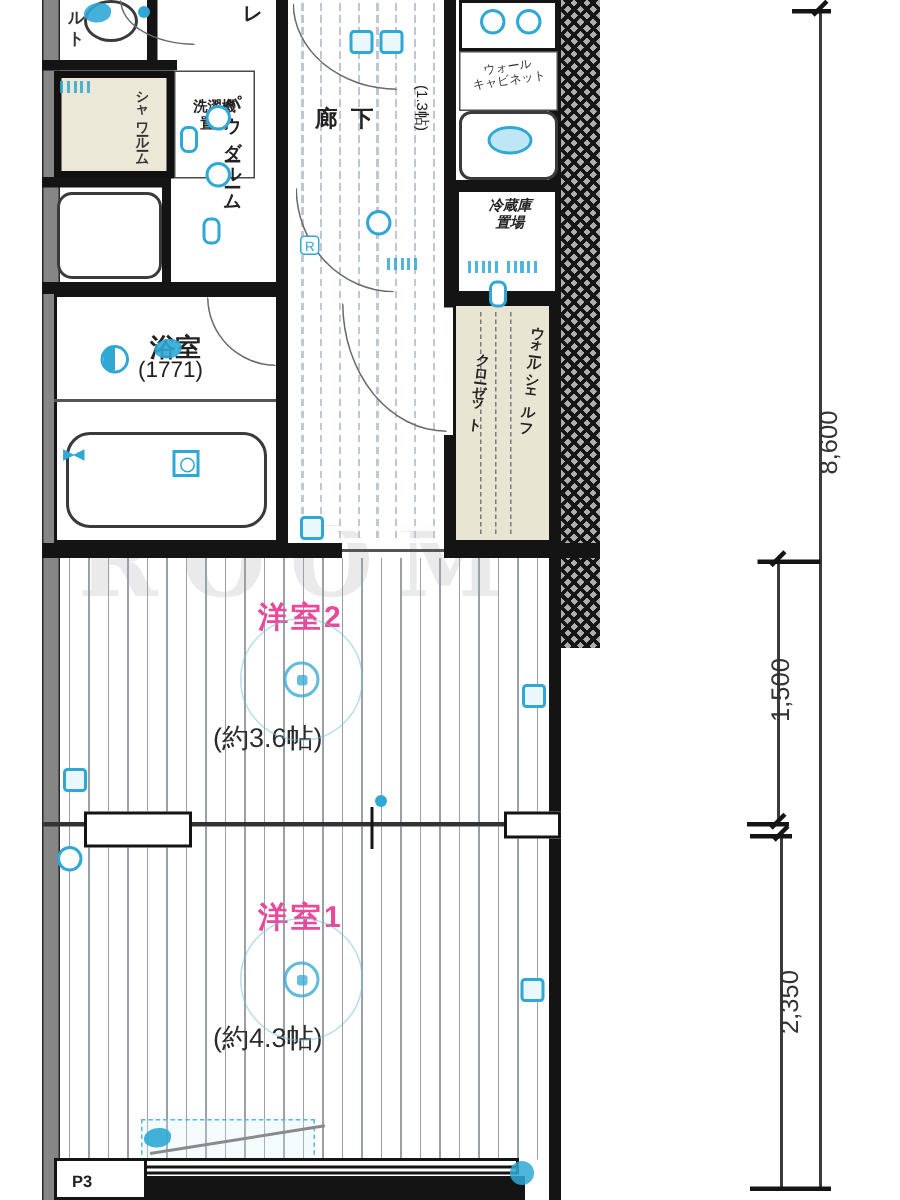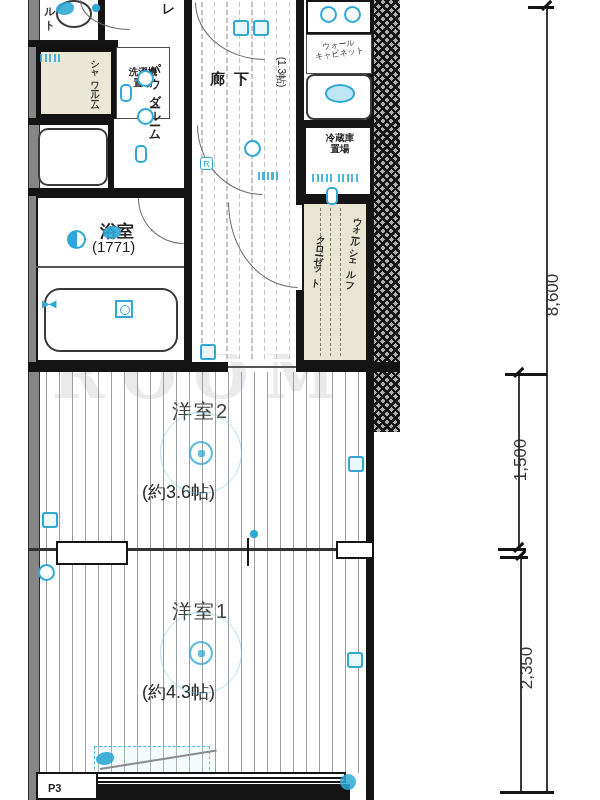--- a/index.html
+++ b/index.html
@@ -24,21 +24,21 @@
   .thickbox{position:absolute;border:5px solid #111;background:#ece8d8;box-sizing:border-box;}
   .lightbox{position:absolute;border:1.5px solid #4a4a4a;background:#fff;box-sizing:border-box;}
   .roundbox{position:absolute;border:2px solid #3a3a3a;border-radius:16px;background:#fff;box-sizing:border-box;}
   
   .arc{position:absolute;border:1.5px solid #6a6a6a;box-sizing:border-box;
        border-top-color:transparent;border-right-color:transparent;border-bottom-left-radius:100%;}
   
   .lbl{position:absolute;color:#222;white-space:nowrap;}
   .b{font-weight:bold;}
   .vert{writing-mode:vertical-rl;text-orientation:upright;}
-  .room-title{font-size:20px;letter-spacing:2px;color:#404040;}
+  .room-title{font-size:20px;letter-spacing:2px;color:#ec4899;font-weight:bold;}
   .room-size{font-size:18px;color:#2b2b2b;}
   .small2{font-size:9.5px;line-height:11px;font-weight:bold;text-align:center;}
   .dimtxt{font-size:17px;color:#333;width:110px;text-align:center;}
   .cyan{color:#2fa8d5;}
   #watermark{position:absolute;left:52px;top:338px;font-family:"DejaVu Serif",serif;
      font-size:64px;letter-spacing:16px;color:#9a9a9a;opacity:.20;font-weight:bold;}
   
   .dimline{position:absolute;background:#3a3a3a;}
   .tick{position:absolute;background:#141414;}
   .slash{position:absolute;width:13px;height:2.5px;background:#141414;transform:rotate(-45deg);}
@@ -124,21 +124,21 @@
   <div class="roombox" style="left:306px;top:0;width:66px;height:34px;"></div>
   <div class="lightbox beige" style="left:306px;top:34px;width:66px;height:40px;"></div>
   <div class="lbl" style="left:308px;top:40px;width:62px;font-size:8px;line-height:9px;text-align:center;transform:rotate(-8deg);color:#333;">
     <span>ウォール</span><br>
     <span>キャビネット</span>
   </div>
   <div class="roundbox" style="left:306px;top:74px;width:66px;height:46px;border-radius:8px;"></div>
   <div class="wall" style="left:302px;top:120px;width:70px;height:6px;"></div>
 
   <div class="roombox" style="left:304px;top:126px;width:68px;height:70px;"></div>
-  <div class="lbl small2" style="left:306px;top:132px;width:68px;">
+  <div class="lbl small2" style="left:306px;top:132px;width:68px;font-style:italic;">
     <span>冷蔵庫</span><br>
     <span>置場</span>
   </div>
 
   <div class="wall" style="left:302px;top:196px;width:70px;height:6px;"></div>
   <div class="roombox beige" style="left:302px;top:202px;width:66px;height:160px;"></div>
   <div class="dash-v" style="left:320px;top:208px;height:148px;"></div>
   <div class="dash-v" style="left:330px;top:208px;height:148px;"></div>
   <div class="dash-v" style="left:340px;top:208px;height:148px;"></div>
   <div class="lbl b vert" style="left:344px;top:210px;height:132px;font-size:9.5px;transform:rotate(7deg);">ウォールシェルフ</div>

